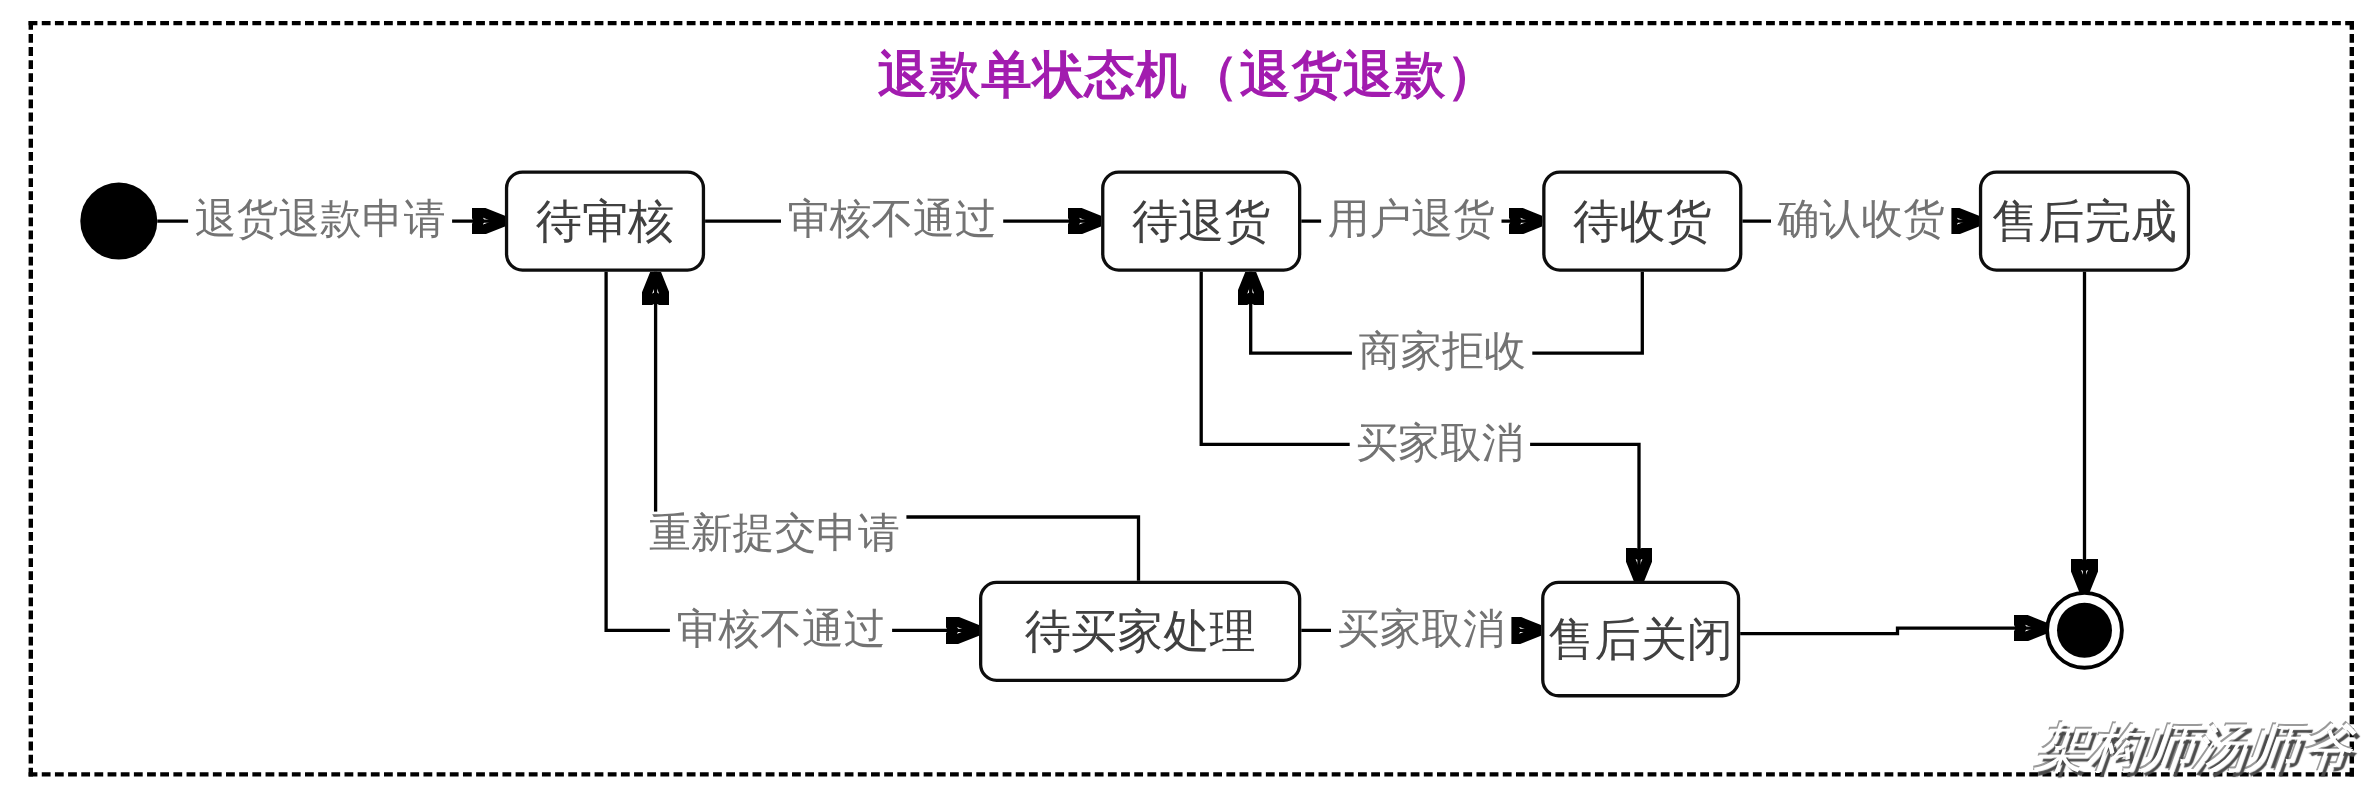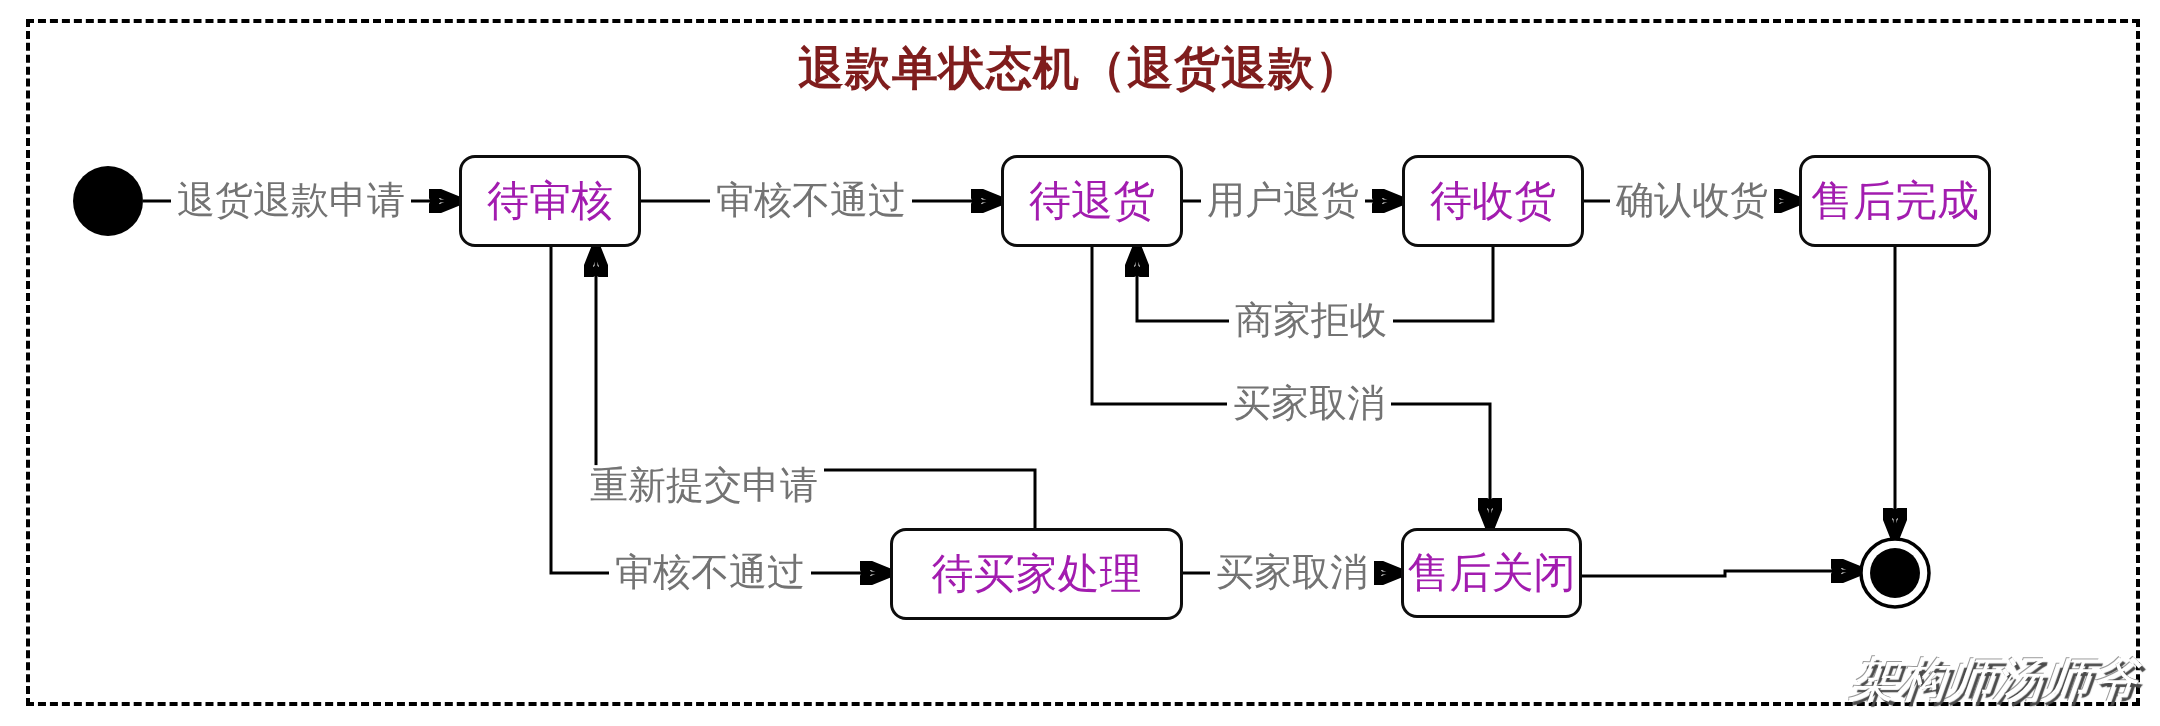--- a/index.html
+++ b/index.html
@@ -13,35 +13,35 @@
   .frame{
     position:absolute;
     left:26px;top:19px;right:20px;bottom:20px;
     border:4px dashed #000;
     pointer-events:none;
   }
   .title{
     position:absolute;
     left:0;top:38px;width:100%;
     text-align:center;
-    font-size:46px;font-weight:bold;color:#7f1d1d;
+    font-size:46px;font-weight:bold;color:#a21caf;
     letter-spacing:1px;
   }
   .wires{
     position:absolute;left:0;top:0;width:2160px;height:726px;
   }
   .wires path{fill:none;stroke:#000;stroke-width:3px;}
   .state{
     position:absolute;
     box-sizing:border-box;
     border:3.5px solid #0d0d0d;
     border-radius:16px;
     background:#ffffff;
     display:flex;align-items:center;justify-content:center;
-    font-size:42px;color:#a21caf;
+    font-size:42px;color:#404040;
     white-space:nowrap;
   }
   .edge-label{
     position:absolute;
     transform:translate(-50%,-50%);
     background:#ffffff;
     padding:0 6px;
     font-size:38px;color:#737373;
     white-space:nowrap;
     line-height:1.1;
@@ -96,21 +96,21 @@
 
     <circle cx="1895" cy="573" r="34" fill="#fff" stroke="#000" stroke-width="3.5"></circle>
     <circle cx="1895" cy="573" r="25" fill="#000"></circle>
   </svg>
 
   <div class="state" style="left:459px;top:155px;width:182px;height:92px;">待审核</div>
   <div class="state" style="left:1402px;top:155px;width:182px;height:92px;">待收货</div>
   <div class="state" style="left:1001px;top:155px;width:182px;height:92px;">待退货</div>
   <div class="state" style="left:1799px;top:155px;width:192px;height:92px;">售后完成</div>
   <div class="state" style="left:890px;top:528px;width:293px;height:92px;">待买家处理</div>
-  <div class="state" style="left:1401px;top:528px;width:181px;height:90px;">售后关闭</div>
+  <div class="state" style="left:1401px;top:528px;width:181px;height:106px;">售后关闭</div>
 
   <div class="edge-label" style="left:291px;top:201px;">退货退款申请</div>
   <div class="edge-label" style="left:811px;top:201px;">审核不通过</div>
   <div class="edge-label" style="left:1283px;top:201px;">用户退货</div>
   <div class="edge-label" style="left:1692px;top:201px;">确认收货</div>
   <div class="edge-label" style="left:1311px;top:321px;">商家拒收</div>
   <div class="edge-label" style="left:1309px;top:404px;">买家取消</div>
   <div class="edge-label" style="left:704px;top:470px;margin-top:16px;">重新提交申请</div>
   <div class="edge-label" style="left:710px;top:573px;">审核不通过</div>
   <div class="edge-label" style="left:1292px;top:573px;">买家取消</div>

